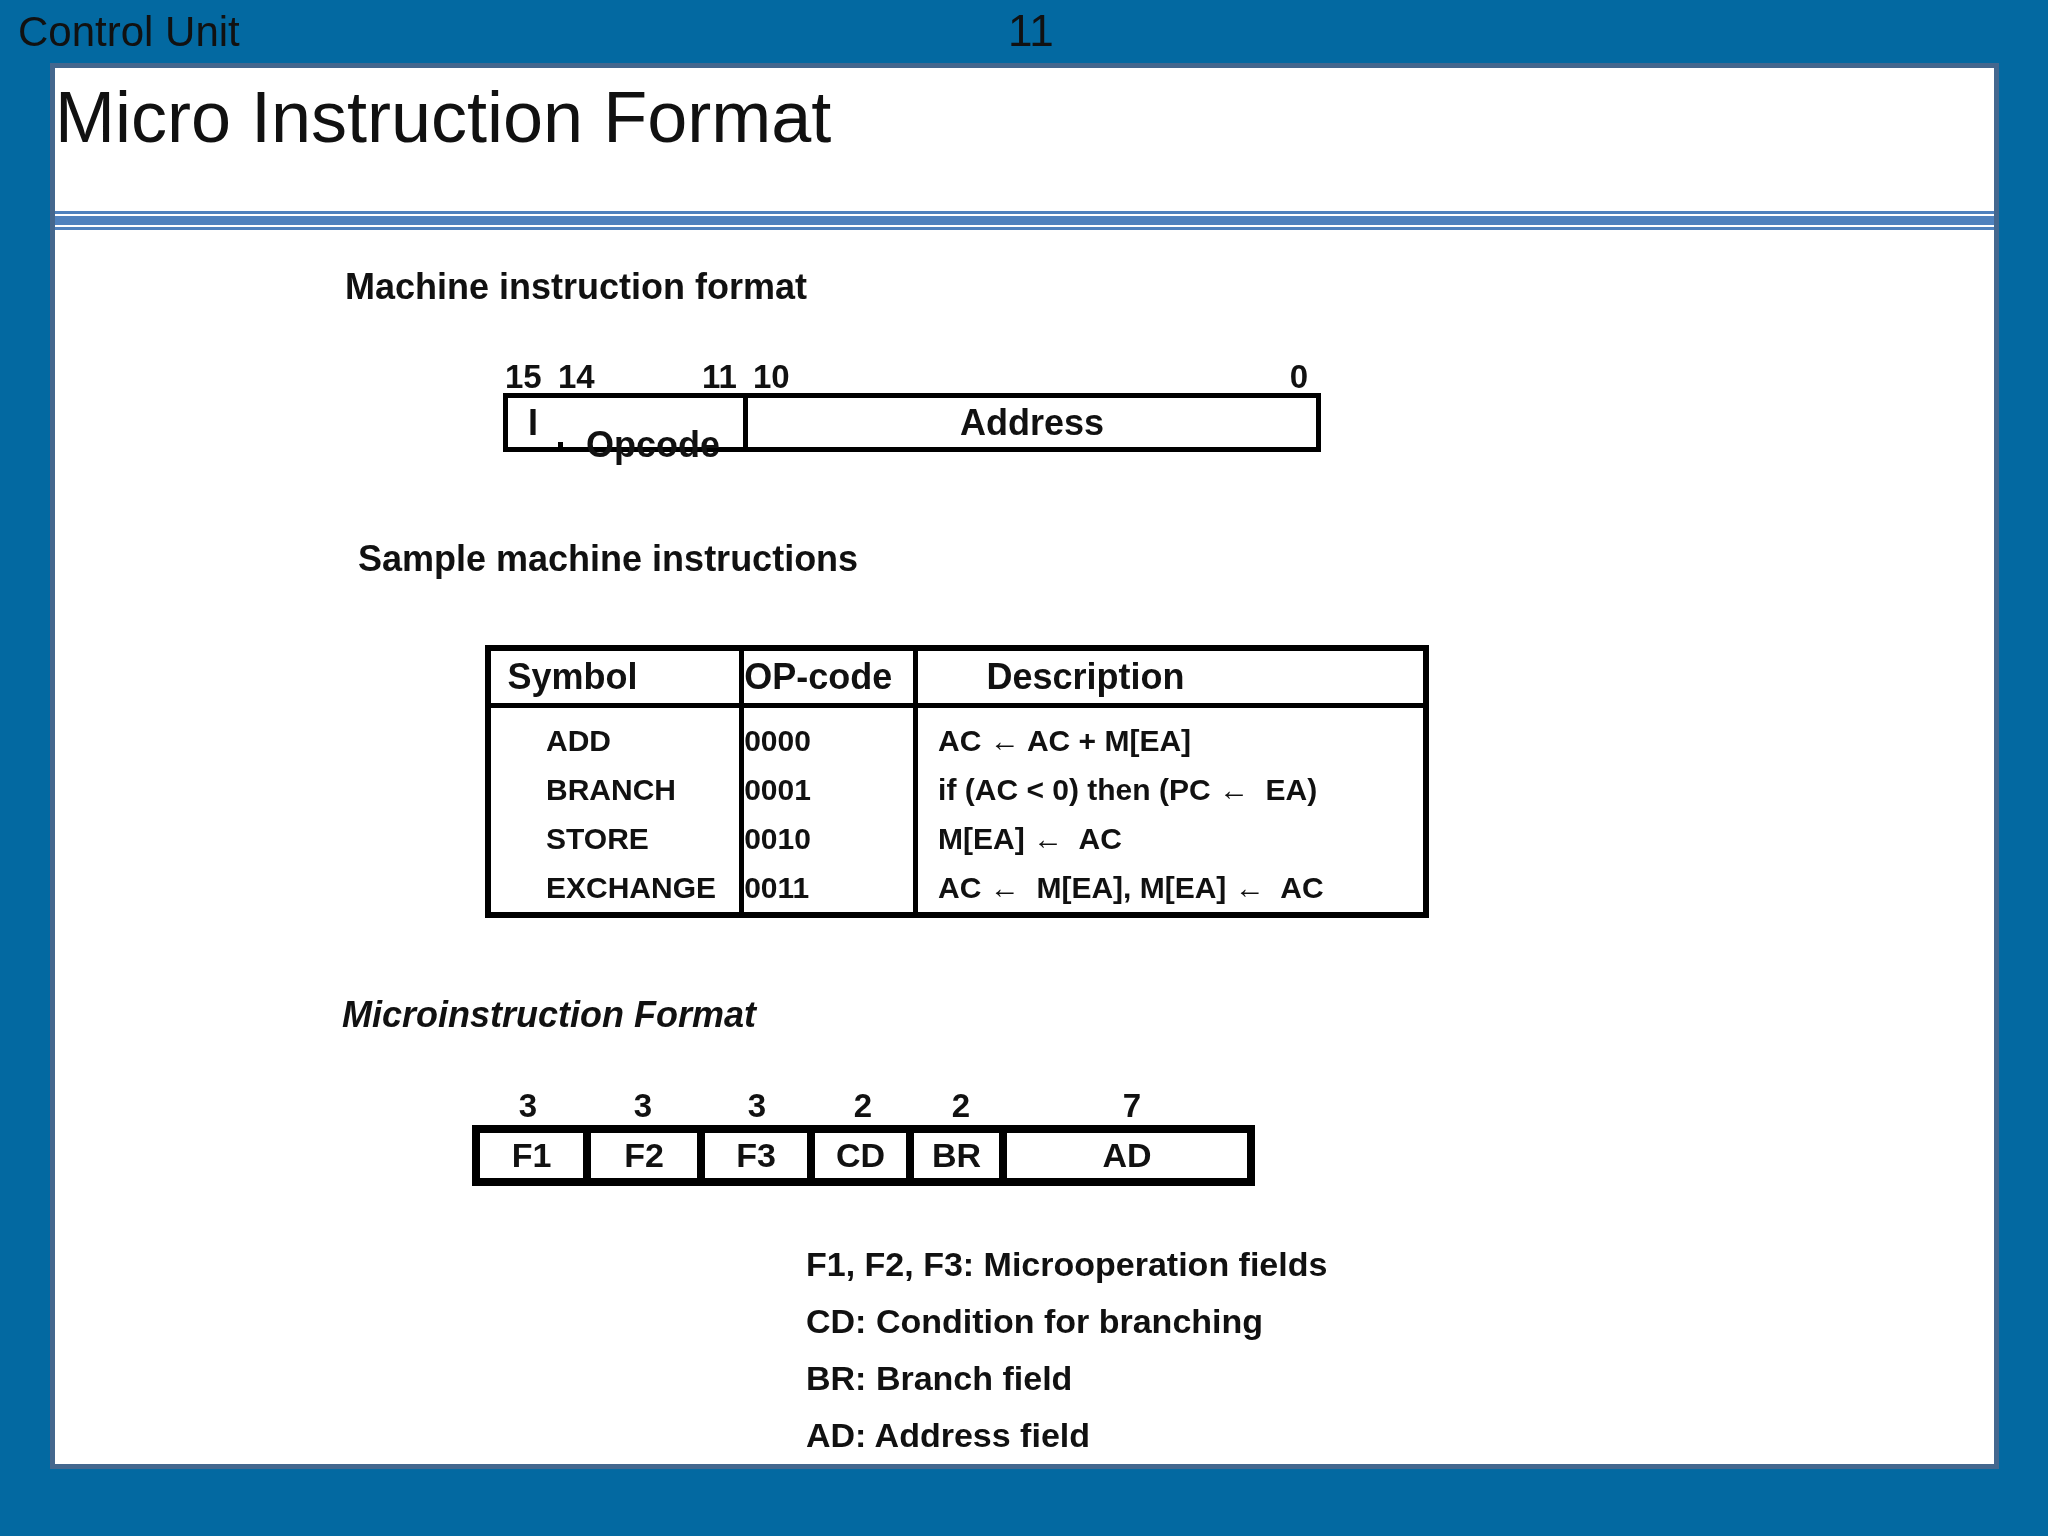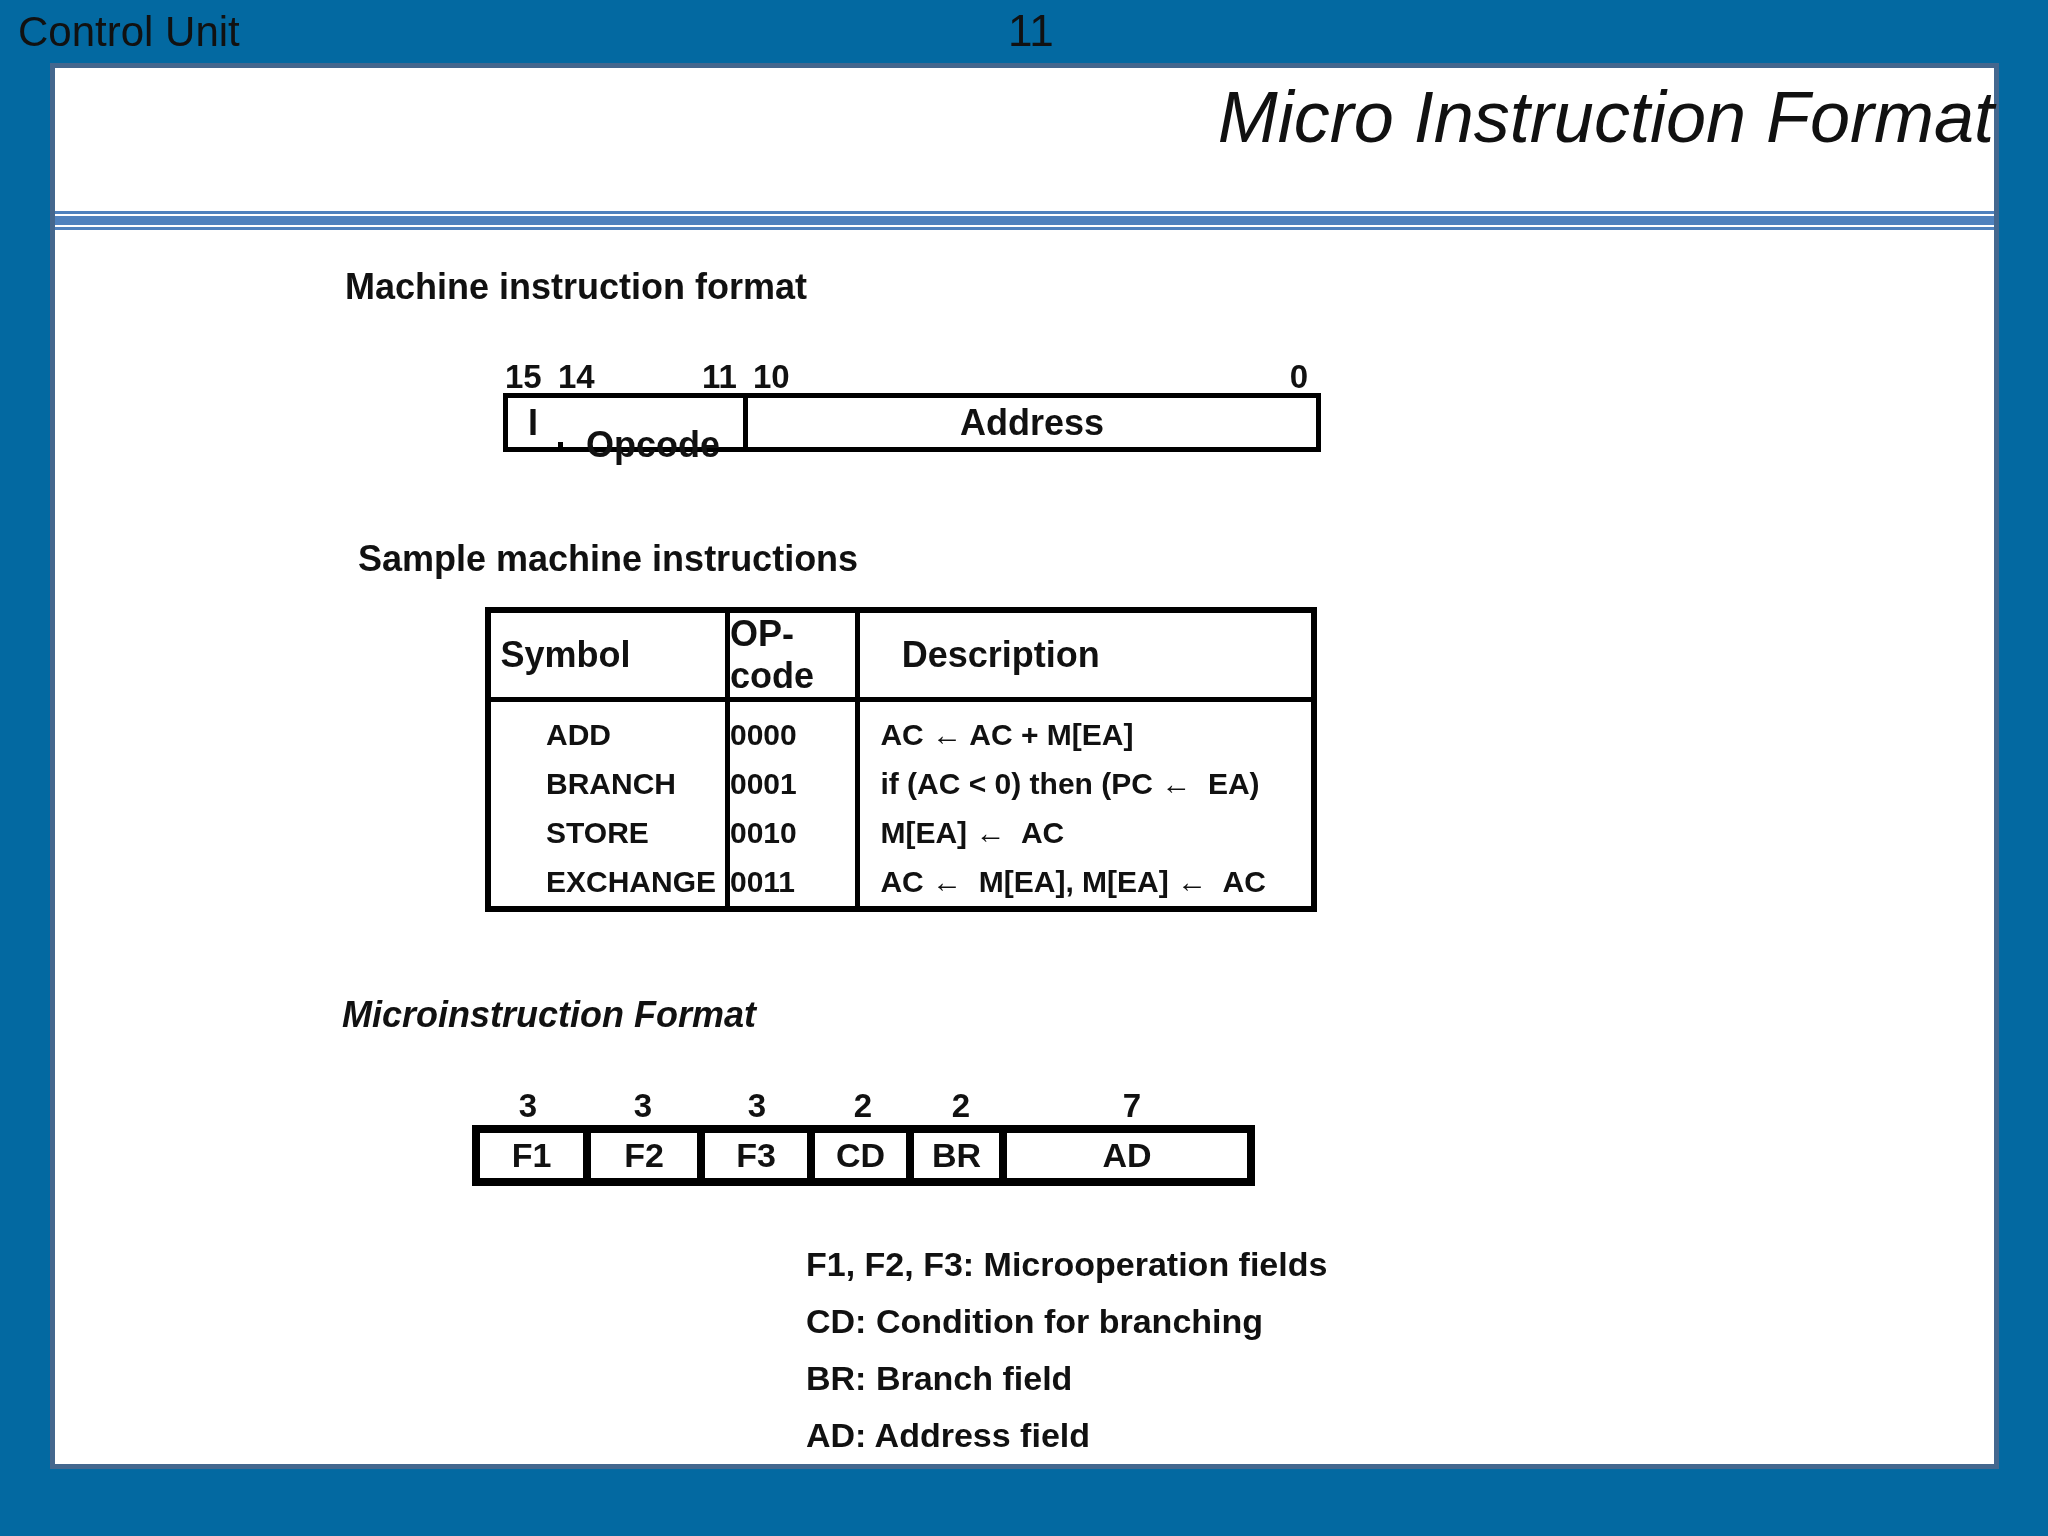--- a/index.html
+++ b/index.html
@@ -10,21 +10,21 @@
   .hdr-left { position:absolute; left:18px; top:8px; font-size:42px; font-weight:400; }
   .pagenum  { position:absolute; left:1008px; top:6px; font-size:44px; font-weight:400; }
 
   .slide {
     position:absolute; left:50px; top:63px; width:1949px; height:1406px;
     border:5px solid #44678E; background:#ffffff; box-sizing:border-box;
   }
 
   .title {
     position:absolute; left:55px; top:76px; width:1939px;
-    text-align:right; font-size:72px; font-weight:400; letter-spacing:0px;font-style:italic;
+    text-align:left; font-size:72px; font-weight:400; letter-spacing:0px;
   }
 
   .rule { position:absolute; left:55px; width:1939px; background:#4F81BD; }
   .rule.thin  { height:3px; }
   .rule.thick { height:9px; }
 
   .section-heading { position:absolute; font-size:36px; font-weight:bold; white-space:nowrap; }
 
   .bitlabel { position:absolute; font-size:33px; font-weight:bold; }
 
@@ -34,21 +34,21 @@
     border:5px solid #000; box-sizing:border-box; display:flex; background:#fff;
   }
   .box1 .cell {
     display:flex; align-items:center; justify-content:center;
     font-weight:bold; font-size:36px; box-sizing:border-box;
   }
   .box1 .cell + .cell { border-left:5px solid #000; }
 
   
   .tbl {
-    position:absolute; left:485px; top:607px; width:832px;
+    position:absolute; left:485px; top:645px; width:944px;
     border:6px solid #000; border-collapse:collapse; background:#fff;
   }
   .tbl th, .tbl td { font-weight:bold; padding:0; }
   .tbl thead th { font-size:36px; height:52px; border-bottom:5px solid #000; }
   .tbl tbody td { font-size:30px; height:49px; }
   .tbl .c-op   { border-left:5px solid #000; border-right:5px solid #000; text-align:left; }
   .tbl td.c-sym  { text-align:left; padding-left:55px; }
   .tbl th.c-sym  { padding-right:85px; }
   .tbl th.c-desc { padding-right:170px; }
   .tbl td.c-desc { text-align:left; padding-left:20px; white-space:pre; }

